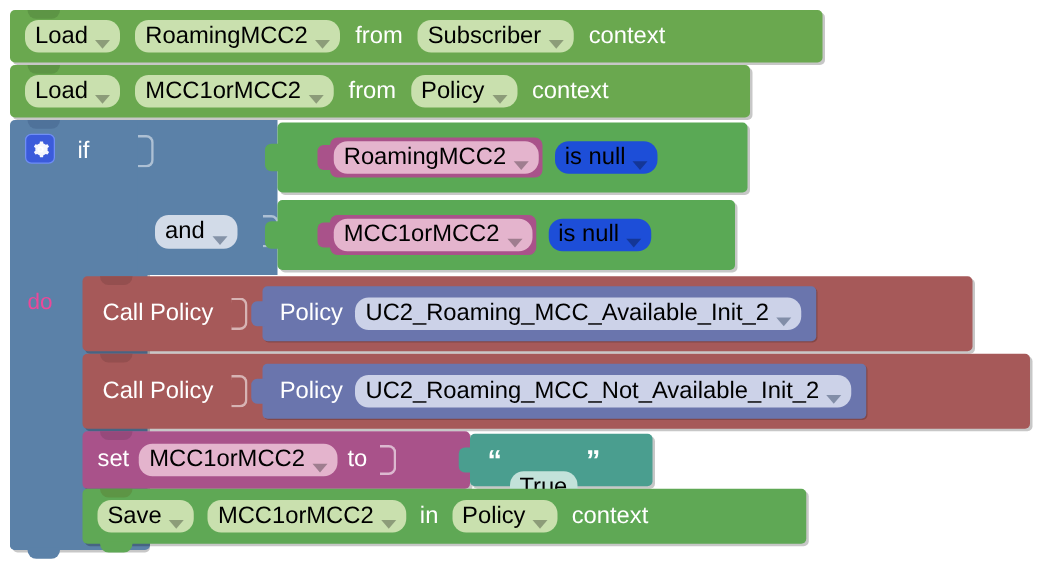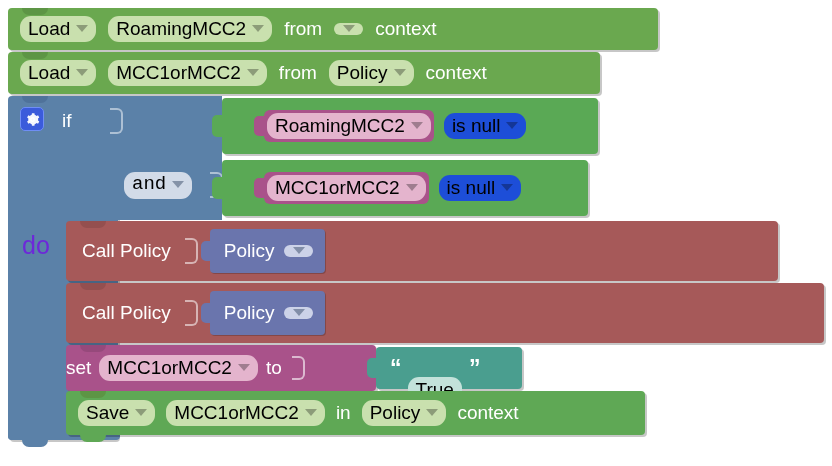--- a/index.html
+++ b/index.html
@@ -38,34 +38,34 @@
   .blue    { background: #5b81a8; }
   .red     { background: #a65959; }
   .magenta { background: #a9528a; }
   .boolgreen { background: #5aa955; }
   .policyblue { background: #6a75ad; }
   .teal    { background: #4a9e8f; }
 
   
   .chip {
     display: inline-flex;
-    align-items: center;
+    align-items: flex-end;
     gap: 5px;
     border-radius: 11px;
     padding: 2px 8px 3px 8px;
     font-size: 19px;
     color: #000;
     white-space: nowrap;
     line-height: 1.15;
   }
   .chip-green  { background: #c9e0ae; }
   .chip-green2 { background: #1d4ed8; }
   .chip-pink   { background: #e4b4cd; }
   .chip-blue   { background: #ccd2e8; }
-  .chip-bluegray { background: #d2dbe8; font-family: Liberation Mono, monospace; }
+  .chip-bluegray { background: #d2dbe8; }
   .chip-teal   { background: #c3e2da; margin-top: 44px; }
 
   .caret {
     width: 0; height: 0;
     border-left: 6px solid transparent;
     border-right: 6px solid transparent;
     border-top: 7px solid rgba(0,0,0,0.30);
     margin-left: 1px;
     flex: none;
   }
@@ -136,41 +136,42 @@
     border-radius: 5px;
     background: #3b5bdb;
     border: 1px solid #6f8ef5;
     display: flex;
     align-items: center;
     justify-content: center;
   }
 
   .label-do {
     position: absolute;
-    color: #6d28d9;
-    font-size: 25px;
+    color: #ec4899;
+    font-size: 18px;
   }
 </style>
 </head>
 <body>
 
 <div class="canvas">
 
   <div class="blk green shadow" style="left:8px; top:8px; width:650px; height:42px; padding-left:12px; gap:12px;">
     <div class="notch notch-green"></div>
     <span class="chip chip-green">
       <span>Load</span>
       <i class="caret"></i>
     </span>
     <span class="chip chip-green">
       <span>RoamingMCC2</span>
       <i class="caret"></i>
     </span>
     <span class="wtxt">from</span>
     <span class="chip chip-green">
+      <span>Subscriber</span>
       <i class="caret"></i>
     </span>
     <span class="wtxt">context</span>
   </div>
 
   <div class="blk green shadow" style="left:8px; top:52px; width:592px; height:42px; padding-left:12px; gap:12px;">
     <div class="notch notch-green"></div>
     <span class="chip chip-green">
       <span>Load</span>
       <i class="caret"></i>
@@ -245,39 +246,41 @@
   </div>
 
   <div class="blk red shadow" style="left:66px; top:221px; width:712px; height:60px; padding-left:16px; gap:10px;">
     <div class="notch notch-red"></div>
     <span class="wtxt">Call Policy</span>
     <div class="socket" style="position:relative; left:0; top:0; margin-left:4px; border-color:rgba(255,255,255,0.55);"></div>
     <span class="blk policyblue" style="position:relative; left:0; top:0; height:44px; padding:0 12px 0 14px; gap:10px; border-radius:4px; margin-left:2px; box-shadow:1px 1px 0 rgba(0,0,0,0.2);">
       <span class="plug plug-policy" style="left:-9px; top:50%; width:11px; height:20px;"></span>
       <span class="wtxt">Policy</span>
       <span class="chip chip-blue">
+        <span>UC2_Roaming_MCC_Available_Init_2</span>
         <i class="caret caret-dark"></i>
       </span>
     </span>
   </div>
 
   <div class="blk red shadow" style="left:66px; top:283px; width:758px; height:60px; padding-left:16px; gap:10px;">
     <div class="notch notch-red"></div>
     <span class="wtxt">Call Policy</span>
     <div class="socket" style="position:relative; left:0; top:0; margin-left:4px; border-color:rgba(255,255,255,0.55);"></div>
     <span class="blk policyblue" style="position:relative; left:0; top:0; height:44px; padding:0 12px 0 14px; gap:10px; border-radius:4px; margin-left:2px; box-shadow:1px 1px 0 rgba(0,0,0,0.2);">
       <span class="plug plug-policy" style="left:-9px; top:50%; width:11px; height:20px;"></span>
       <span class="wtxt">Policy</span>
       <span class="chip chip-blue">
+        <span>UC2_Roaming_MCC_Not_Available_Init_2</span>
         <i class="caret caret-dark"></i>
       </span>
     </span>
   </div>
 
-  <div class="blk magenta shadow" style="left:66px; top:345px; width:310px; height:46px; padding-left:0; gap:8px;">
+  <div class="blk magenta shadow" style="left:66px; top:345px; width:310px; height:46px; padding-left:12px; gap:8px;">
     <div class="notch notch-mag"></div>
     <span class="wtxt">set</span>
     <span class="chip chip-pink">
       <span>MCC1orMCC2</span>
       <i class="caret"></i>
     </span>
     <span class="wtxt">to</span>
     <div class="socket" style="position:relative; left:0; top:0; margin-left:2px; height:20px; border-color:rgba(255,255,255,0.6);"></div>
   </div>
 

